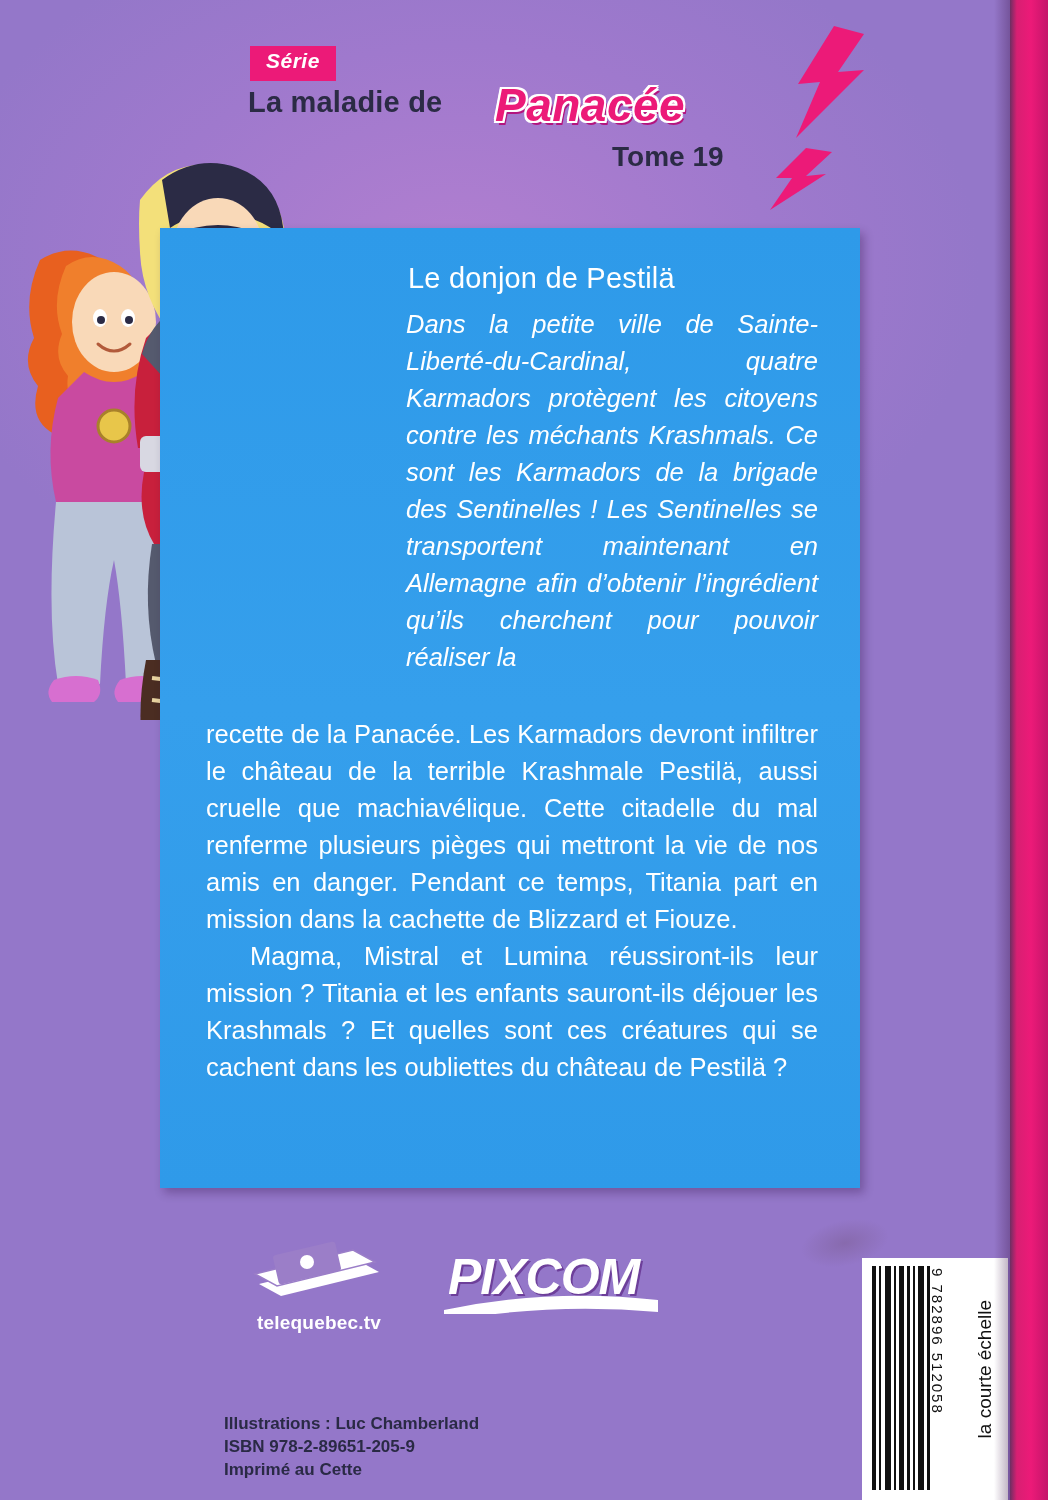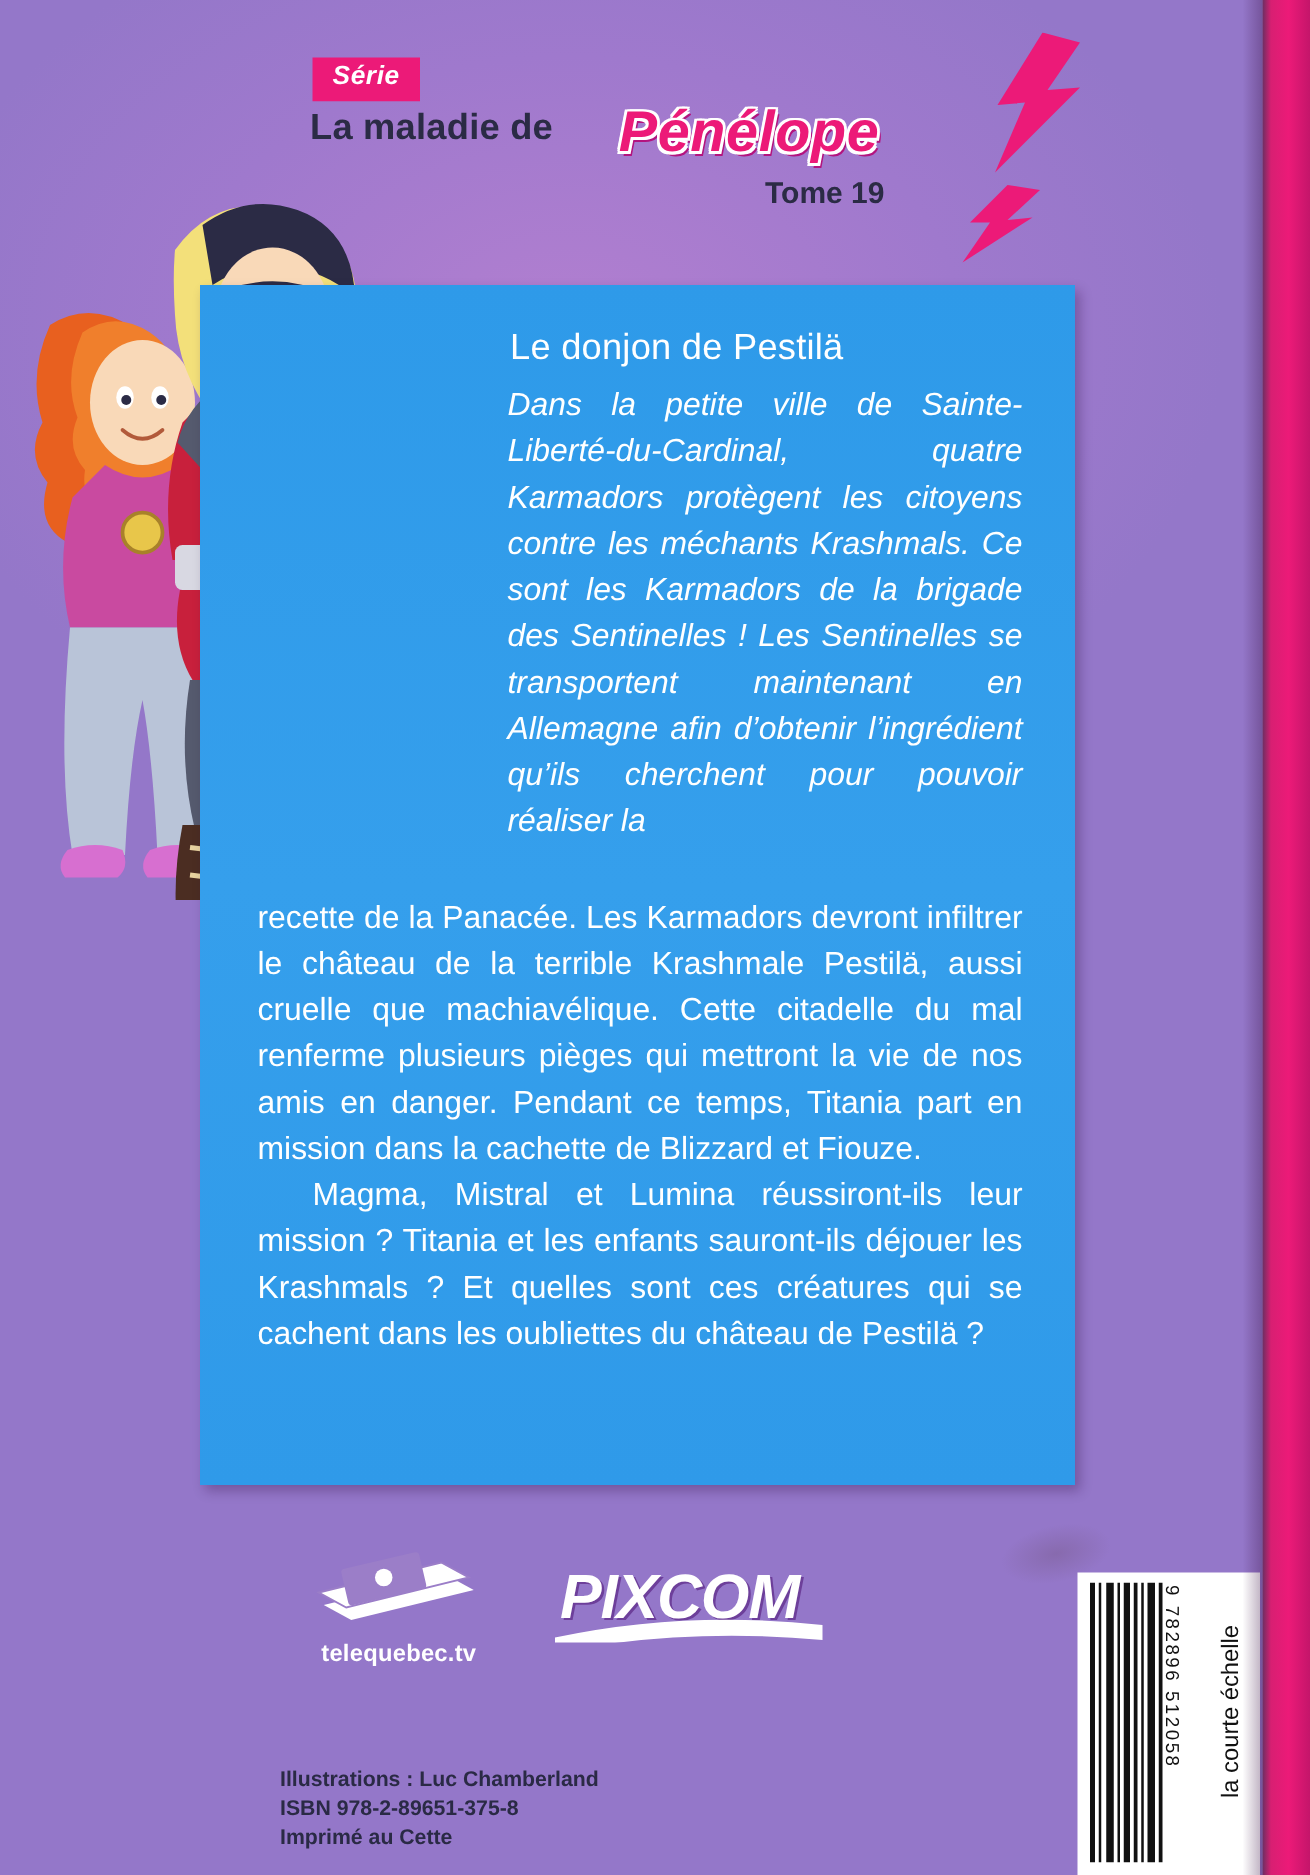--- a/index.html
+++ b/index.html
@@ -71,21 +71,21 @@
     color: #ec1a78;
     text-shadow:
       -2px -2px 0 #fff, 2px -2px 0 #fff, -2px 2px 0 #fff, 2px 2px 0 #fff,
       0 -2px 0 #fff, 0 2px 0 #fff, -2px 0 0 #fff, 2px 0 0 #fff,
       3px 4px 0 #b3147f;
     letter-spacing: 0.5px;
   }
   .tome {
     position: absolute;
     left: 612px; top: 141px;
-    font-size: 24px;
+    font-size: 28px;
     font-weight: bold;
     color: #2b2b45;
   }
   .bolt {
     position: absolute;
     fill: #ec1a78;
   }
 
   
   .characters {
@@ -249,21 +249,21 @@
 
   <svg class="bolt" style="left:768px; top:26px;" width="120" height="120" viewBox="0 0 120 120">
     <polygon points="66,0 30,58 52,56 28,112 96,44 70,46 96,8"></polygon>
   </svg>
   <svg class="bolt" style="left:760px; top:148px;" width="90" height="70" viewBox="0 0 90 70">
     <polygon points="46,0 16,30 32,30 10,62 66,26 46,28 72,4"></polygon>
   </svg>
 
   <div class="serie-badge">Série</div>
   <div class="serie-line">La maladie de</div>
-  <div class="title-penelope">Pénélope</div>
+  <div class="title-penelope">Panacée</div>
   <div class="tome">Tome 19</div>
 
   <svg class="characters" viewBox="0 0 420 580">
 
     <g>
       <path d="M30 120 q-18 40 -6 78 q-14 26 4 48 q-10 34 16 48 q18 12 38 2 q22 10 36 -10 q18 -22 6 -52 q16 -26 -2 -52 q6 -40 -26 -60 q-34 -22 -66 -2z" fill="#e8601f"></path>
       <path d="M56 126 q-16 36 -4 68 q-10 24 6 42 q-4 26 18 34 q16 8 30 -2 q18 8 28 -10 q12 -18 2 -42 q12 -22 -4 -42 q2 -32 -22 -48 q-28 -18 -54 0z" fill="#f07f2c"></path>
       <ellipse cx="104" cy="182" rx="42" ry="50" fill="#f9d9b8"></ellipse>
       <ellipse cx="90" cy="178" rx="7" ry="9" fill="#ffffff"></ellipse>
       <ellipse cx="118" cy="178" rx="7" ry="9" fill="#ffffff"></ellipse>
@@ -346,21 +346,21 @@
 
   <div class="pixcom">
     <div class="pixcom-text">PIXCOM</div>
     <svg class="pixcom-swoosh" viewBox="0 0 218 30">
       <path d="M2 26 q104 -22 214 -10 l0 12 q-110 -10 -214 10z" fill="#ffffff"></path>
     </svg>
   </div>
 
   <div class="credits">
     <div>Illustrations : Luc Chamberland</div>
-    <div>ISBN  978-2-89651-375-8</div>
+    <div>ISBN  978-2-89651-205-9</div>
     <div>Imprimé au Cette</div>
   </div>
 
   <div class="smudge"></div>
 
   <div class="barcode-box"></div>
   <svg class="barcode-bars" viewBox="0 0 60 224" preserveAspectRatio="none">
     <g fill="#111111">
       <rect x="0" y="0" width="4" height="224"></rect>
       <rect x="7" y="0" width="2" height="224"></rect>

